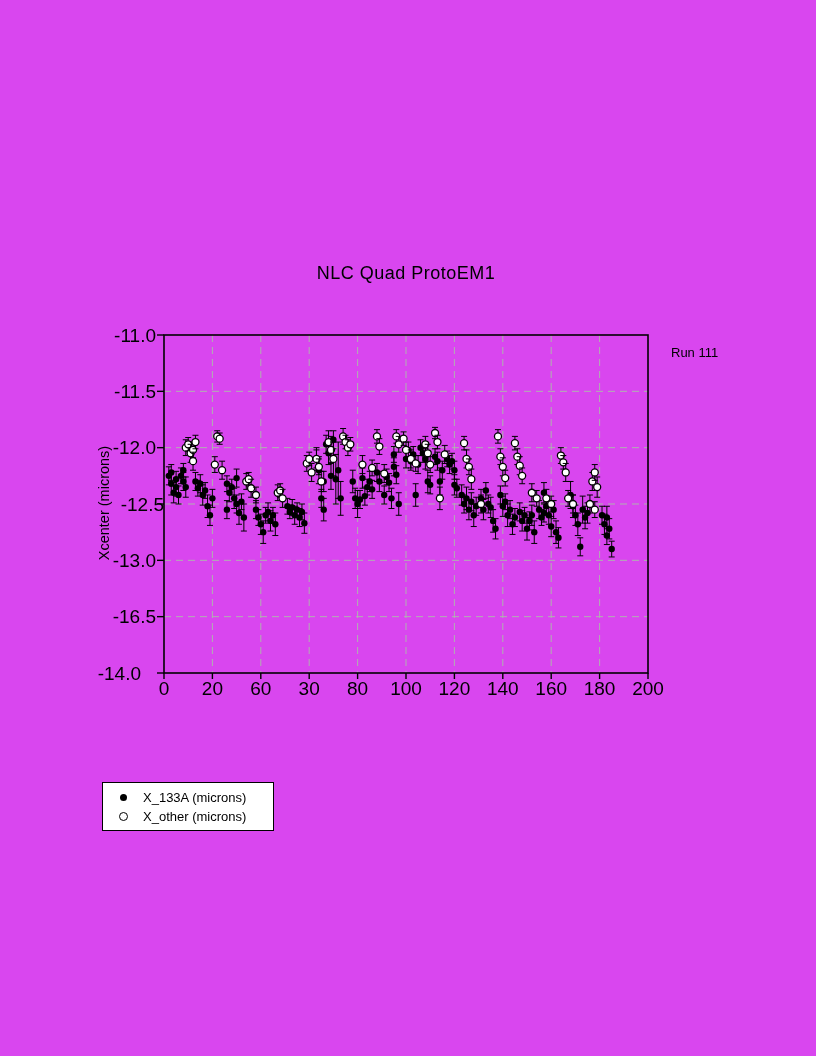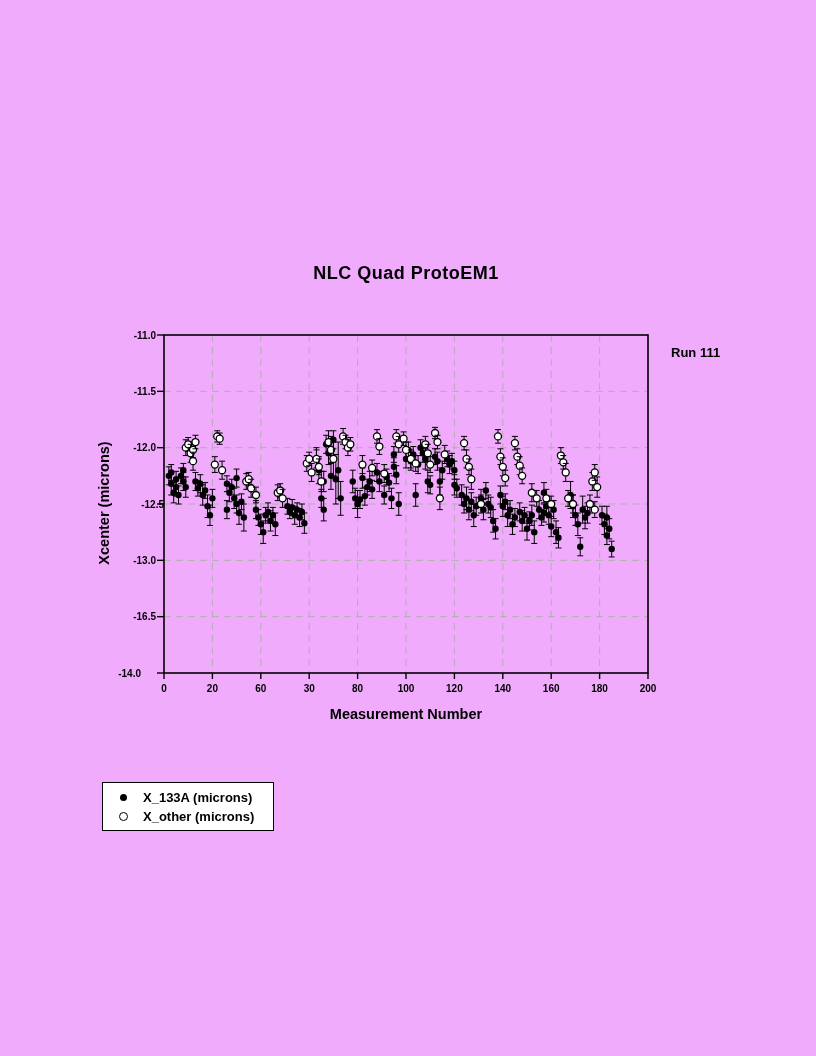--- a/index.html
+++ b/index.html
@@ -1,25 +1,25 @@
 <!DOCTYPE html>
 <html><head>
 <meta charset="utf-8">
 <style>
   html,body{margin:0;padding:0;background:#ffffff;}
-  .page{position:relative;width:816px;height:1056px;background:#f0abfc;
-        font-family:"Liberation Sans",sans-serif;color:#000;overflow:hidden;font-weight:bold;}
+  .page{position:relative;width:816px;height:1056px;background:#d946ef;
+        font-family:"Liberation Sans",sans-serif;color:#000;overflow:hidden;}
   .chart-title{position:absolute;left:164px;top:263px;width:484px;text-align:center;
         font-size:18px;letter-spacing:0.5px;}
   .run-annotation{position:absolute;left:671px;top:345px;font-size:13px;}
   .y-axis-title{position:absolute;left:104px;top:503px;transform:translate(-50%,-50%) rotate(-90deg);
         white-space:nowrap;font-size:14.5px;}
   .x-axis-title{position:absolute;left:164px;top:706px;width:484px;text-align:center;font-size:14.5px;}
   #plot-svg{position:absolute;left:164px;top:335px;overflow:visible;}
-  .tick-label{position:absolute;font-size:10px;line-height:15px;}
+  .tick-label{position:absolute;font-size:19px;line-height:15px;}
   .y-tick{width:48px;text-align:right;}
   .x-tick{width:44px;text-align:center;}
   .legend{position:absolute;left:102px;top:735px;width:170px;height:47px;
         border:1px solid #000;background:#fff;display:flex;flex-direction:column;
         justify-content:center;gap:3px;margin-top:47px;}
   .legend-row{display:flex;align-items:center;height:16px;}
   .legend-marker-cell{width:40px;display:flex;justify-content:center;align-items:center;}
   .marker-filled{width:7px;height:7px;border-radius:50%;background:#000;}
   .marker-open{width:7px;height:7px;border-radius:50%;background:#fff;border:1.4px solid #000;}
   .legend-label{font-size:13px;}
@@ -967,21 +967,20 @@
       <line x1="433.18" y1="141.95999999999998" x2="433.18" y2="162.23999999999995" stroke="#000000" stroke-width="1"></line>
       <line x1="430.18" y1="141.95999999999998" x2="436.18" y2="141.95999999999998" stroke="#000000" stroke-width="1"></line>
       <line x1="430.18" y1="162.23999999999995" x2="436.18" y2="162.23999999999995" stroke="#000000" stroke-width="1"></line>
       <circle cx="433.18" cy="152.09999999999997" r="3.5" fill="#ffffff" stroke="#000000" stroke-width="1.3"></circle>
       <rect x="0" y="0" width="484" height="338" fill="none" stroke="#000000" stroke-width="1.6"></rect>
     </svg>
 
   <div id="y-tick-labels"></div>
   <div id="x-tick-labels"></div>
 
-  <div class="x-axis-title">Measurement Number</div>
 
   <div class="legend">
     <div class="legend-row">
       <span class="legend-marker-cell">
           <span class="marker-filled"></span>
         </span>
       <span class="legend-label">X_133A (microns)</span>
     </div>
     <div class="legend-row">
       <span class="legend-marker-cell">

